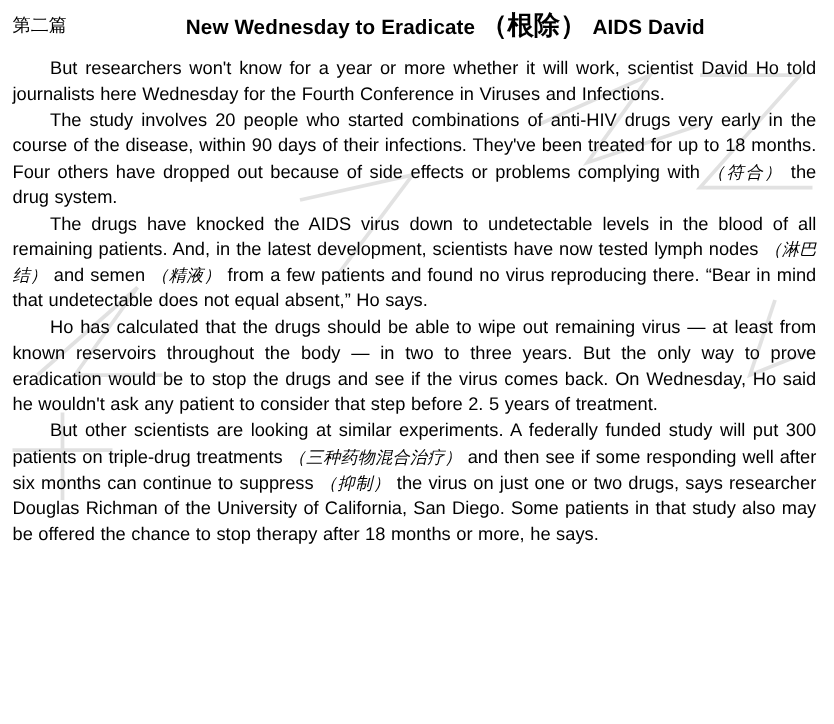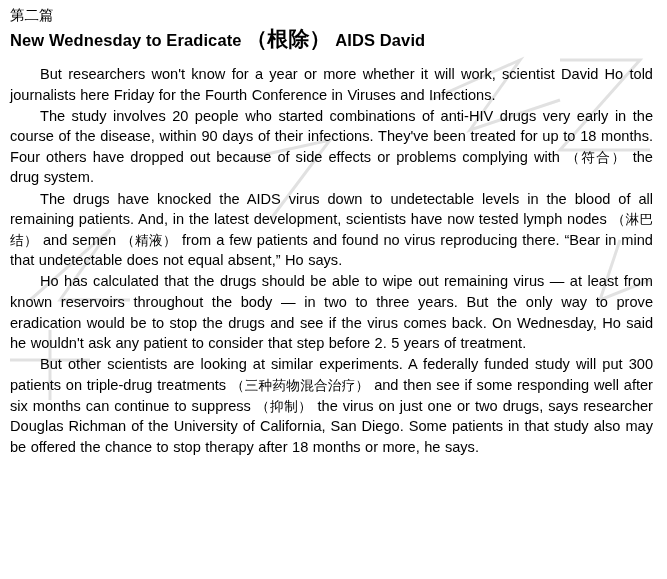--- a/index.html
+++ b/index.html
@@ -29,23 +29,22 @@
 
   .page {
     position: relative;
     z-index: 1;
     padding: 6px 14px 0 10px;
     box-sizing: border-box;
   }
 
   .header {
     display: flex;
-    align-items: flex-start;
+    align-items: center;
     margin-bottom: 11px;
-    flex-direction: column;
   }
   .chapter-label {
     font-family: "DejaVu Sans", sans-serif;
     font-size: 14.5px;
     font-weight: 400;
     white-space: nowrap;
     padding-right: 6px;
   }
   .title {
     flex: 1;
@@ -66,20 +65,21 @@
     font-size: 14.6px;
     line-height: 20.6px;
     text-align: justify;
     text-justify: inter-word;
     text-indent: 30px;
     word-spacing: 0.4px;
   }
   .body-text p .cjk {
     font-family: "DejaVu Sans", sans-serif;
     font-size: 13.6px;
+    font-style: italic;
   }
 </style>
 </head>
 <body>
 
 <svg class="watermark" viewBox="0 0 667 579" xmlns="http://www.w3.org/2000/svg">
   <g fill="none" stroke="#d8d8d8" stroke-width="3" opacity="0.75">
     <path d="M30 300 L110 230 L60 300 L130 300"></path>
     <path d="M10 360 L90 360 M50 330 L50 400"></path>
     <path d="M430 100 L520 60 L470 130 L560 100"></path>
@@ -92,20 +92,20 @@
 <div class="page">
 
   <div class="header">
     <div class="chapter-label">第二篇</div>
     <div class="title">
       <span>New Wednesday to Eradicate </span><span class="cjk">（根除）</span><span> AIDS David</span>
     </div>
   </div>
 
   <div class="body-text" id="article-body">
-      <p><span>But researchers won't know for a year or more whether it will work, scientist David Ho told journalists here Friday for the Fourth Conference in Viruses and Infections.</span></p>
+      <p><span>But researchers won't know for a year or more whether it will work, scientist David Ho told journalists here Wednesday for the Fourth Conference in Viruses and Infections.</span></p>
       <p><span>The study involves 20 people who started combinations of anti-HIV drugs very early in the course of the disease, within 90 days of their infections. They've been treated for up to 18 months. Four others have dropped out because of side effects or problems complying with</span> <span class="cjk">（符合）</span> <span>the drug system.</span></p>
       <p><span>The drugs have knocked the AIDS virus down to undetectable levels in the blood of all remaining patients. And, in the latest development, scientists have now tested lymph nodes</span> <span class="cjk">（淋巴结）</span> <span>and semen</span> <span class="cjk">（精液）</span> <span>from a few patients and found no virus reproducing there. “Bear in mind that undetectable does not equal absent,” Ho says.</span></p>
       <p><span>Ho has calculated that the drugs should be able to wipe out remaining virus — at least from known reservoirs throughout the body — in two to three years. But the only way to prove eradication would be to stop the drugs and see if the virus comes back. On Wednesday, Ho said he wouldn't ask any patient to consider that step before 2. 5 years of treatment.</span></p>
       <p><span>But other scientists are looking at similar experiments. A federally funded study will put 300 patients on triple-drug treatments</span> <span class="cjk">（三种药物混合治疗）</span> <span>and then see if some responding well after six months can continue to suppress</span> <span class="cjk">（抑制）</span> <span>the virus on just one or two drugs, says researcher Douglas Richman of the University of California, San Diego. Some patients in that study also may be offered the chance to stop therapy after 18 months or more, he says.</span></p>
     </div>
 
 </div>
 
 </body></html>

